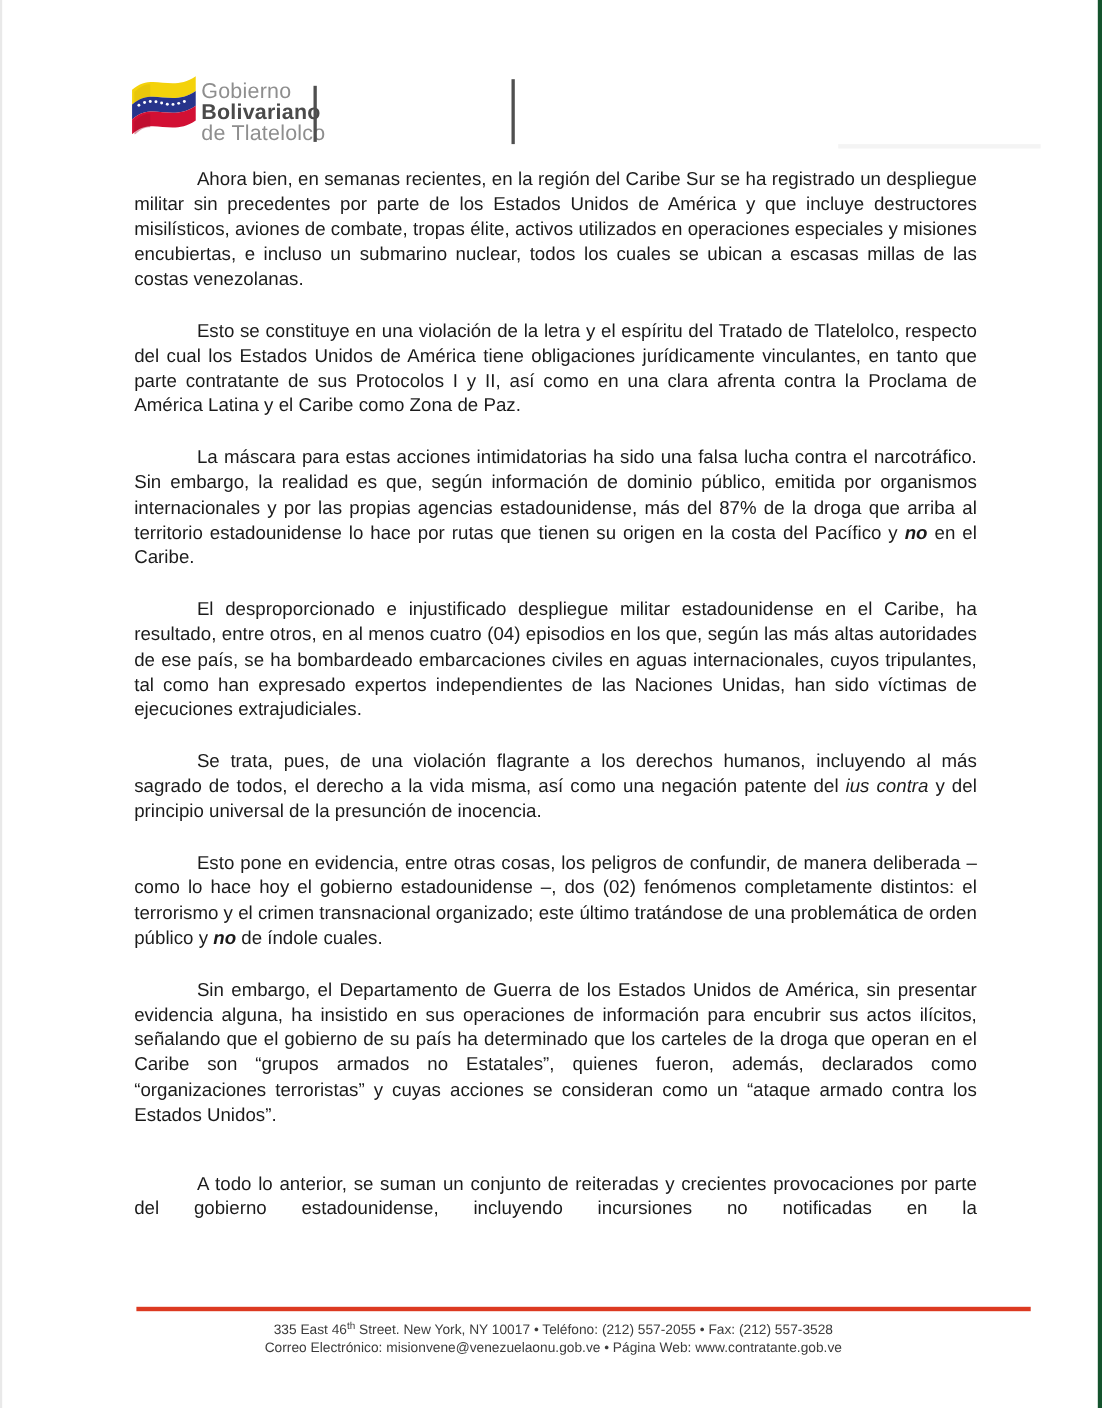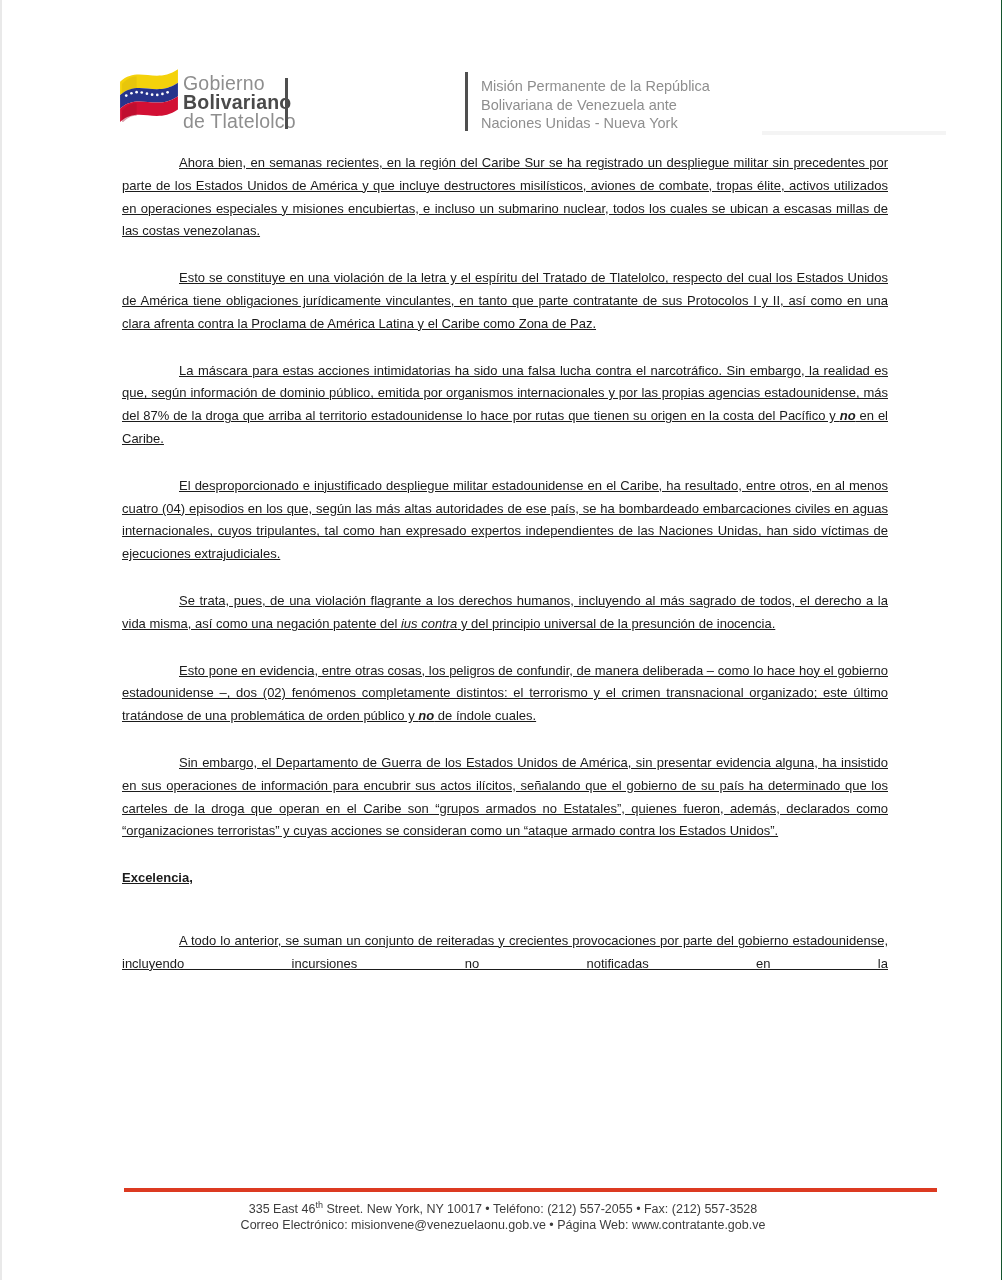--- a/index.html
+++ b/index.html
@@ -3,21 +3,21 @@
 <meta charset="utf-8">
 <title>Document</title>
 <style>
   html,body{margin:0;padding:0;background:#ffffff;}
   .page{
     position:relative;
     width:1002px;height:1280px;
     margin:0 auto;
     background:#ffffff;
     border-left:2px solid #e9e9e9;
-    border-right:1px solid #14532d;
+    border-right:4px solid #14532d;
     box-sizing:border-box;
     overflow:hidden;
     font-family:"Liberation Sans", sans-serif;
   }
 
   
   .flag{position:absolute;left:116px;top:62px;width:62px;height:60px;}
   .logo-text{
     position:absolute;left:181px;top:74px;
     font-size:19.5px;line-height:19px;color:#8e8e8e;letter-spacing:.2px;
@@ -40,22 +40,22 @@
     background:#f4f4f4;
   }
 
   
   .letter-body{
     position:absolute;left:120px;top:152px;width:766px;
     color:#1b1b1b;
   }
   .para{
     margin:0 0 24px 0;
-    font-size:13px;line-height:22.8px;
-    text-align:justify;text-indent:57px;text-decoration:underline;
+    font-size:17px;line-height:22.8px;
+    text-align:justify;text-indent:57px;
   }
   .para.salutation{text-indent:0;font-weight:bold;text-align:left;}
   .para.justify-last{text-align-last:justify;margin-top:40px;}
   .seg-b{font-weight:bold;}
   .seg-i{font-style:italic;}
   .seg-bi{font-weight:bold;font-style:italic;}
   .seg-sup{vertical-align:super;font-size:9px;line-height:0;text-align:right;}
 
   
   .red-rule{
@@ -95,37 +95,31 @@
     <div>Gobierno</div>
     <div class="strong">Bolivariano</div>
     <div>de Tlatelolco</div>
   </div>
 
   <div class="vbar vbar1"></div>
 
 
   <div class="vbar vbar2"></div>
 
-  <div class="mission">
-    <div>Misión Permanente de la República</div>
-    <div>Bolivariana de Venezuela ante</div>
-    <div>Naciones Unidas - Nueva York</div>
-  </div>
 
   <div class="artifact-bar"></div>
 
   <main class="letter-body" id="letter-body">
       <p class="para"><span>Ahora bien, en semanas recientes, en la región del Caribe Sur se ha registrado un despliegue militar sin precedentes por parte de los Estados Unidos de América y que incluye destructores misilísticos, aviones de combate, tropas élite, activos utilizados en operaciones especiales y misiones encubiertas, e incluso un submarino nuclear, todos los cuales se ubican a escasas millas de las costas venezolanas.</span></p>
       <p class="para"><span>Esto se constituye en una violación de la letra y el espíritu del Tratado de Tlatelolco, respecto del cual los Estados Unidos de América tiene obligaciones jurídicamente vinculantes, en tanto que parte contratante de sus Protocolos I y II, así como en una clara afrenta contra la Proclama de América Latina y el Caribe como Zona de Paz.</span></p>
       <p class="para"><span>La máscara para estas acciones intimidatorias ha sido una falsa lucha contra el narcotráfico. Sin embargo, la realidad es que, según información de dominio público, emitida por organismos internacionales y por las propias agencias estadounidense, más del 87% de la droga que arriba al territorio estadounidense lo hace por rutas que tienen su origen en la costa del Pacífico y </span><span class="seg-bi">no</span><span> en el Caribe.</span></p>
       <p class="para"><span>El desproporcionado e injustificado despliegue militar estadounidense en el Caribe, ha resultado, entre otros, en al menos cuatro (04) episodios en los que, según las más altas autoridades de ese país, se ha bombardeado embarcaciones civiles en aguas internacionales, cuyos tripulantes, tal como han expresado expertos independientes de las Naciones Unidas, han sido víctimas de ejecuciones extrajudiciales.</span></p>
       <p class="para"><span>Se trata, pues, de una violación flagrante a los derechos humanos, incluyendo al más sagrado de todos, el derecho a la vida misma, así como una negación patente del </span><span class="seg-i">ius contra</span><span> y del principio universal de la presunción de inocencia.</span></p>
       <p class="para"><span>Esto pone en evidencia, entre otras cosas, los peligros de confundir, de manera deliberada – como lo hace hoy el gobierno estadounidense –, dos (02) fenómenos completamente distintos: el terrorismo y el crimen transnacional organizado; este último tratándose de una problemática de orden público y </span><span class="seg-bi">no</span><span> de índole cuales.</span></p>
       <p class="para"><span>Sin embargo, el Departamento de Guerra de los Estados Unidos de América, sin presentar evidencia alguna, ha insistido en sus operaciones de información para encubrir sus actos ilícitos, señalando que el gobierno de su país ha determinado que los carteles de la droga que operan en el Caribe son “grupos armados no Estatales”, quienes fueron, además, declarados como “organizaciones terroristas” y cuyas acciones se consideran como un “ataque armado contra los Estados Unidos”.</span></p>
-      <p class="para salutation"><span class="seg-b">Excelencia,</span></p>
       <p class="para justify-last"><span>A todo lo anterior, se suman un conjunto de reiteradas y crecientes provocaciones por parte del gobierno estadounidense, incluyendo incursiones no notificadas en la</span></p>
     </main>
 
   <div class="red-rule" id="red-rule" style="background: rgb(220, 58, 33);"></div>
   <div class="footer-text" id="footer-lines">
       <div class="footer-line"><span>335 East 46</span><span class="seg-sup">th</span><span> Street. New York, NY 10017 • Teléfono: (212) 557-2055 • Fax: (212) 557-3528</span></div>
       <div class="footer-line"><span>Correo Electrónico: misionvene@venezuelaonu.gob.ve • Página Web: www.contratante.gob.ve</span></div>
     </div>
 
 </div>

